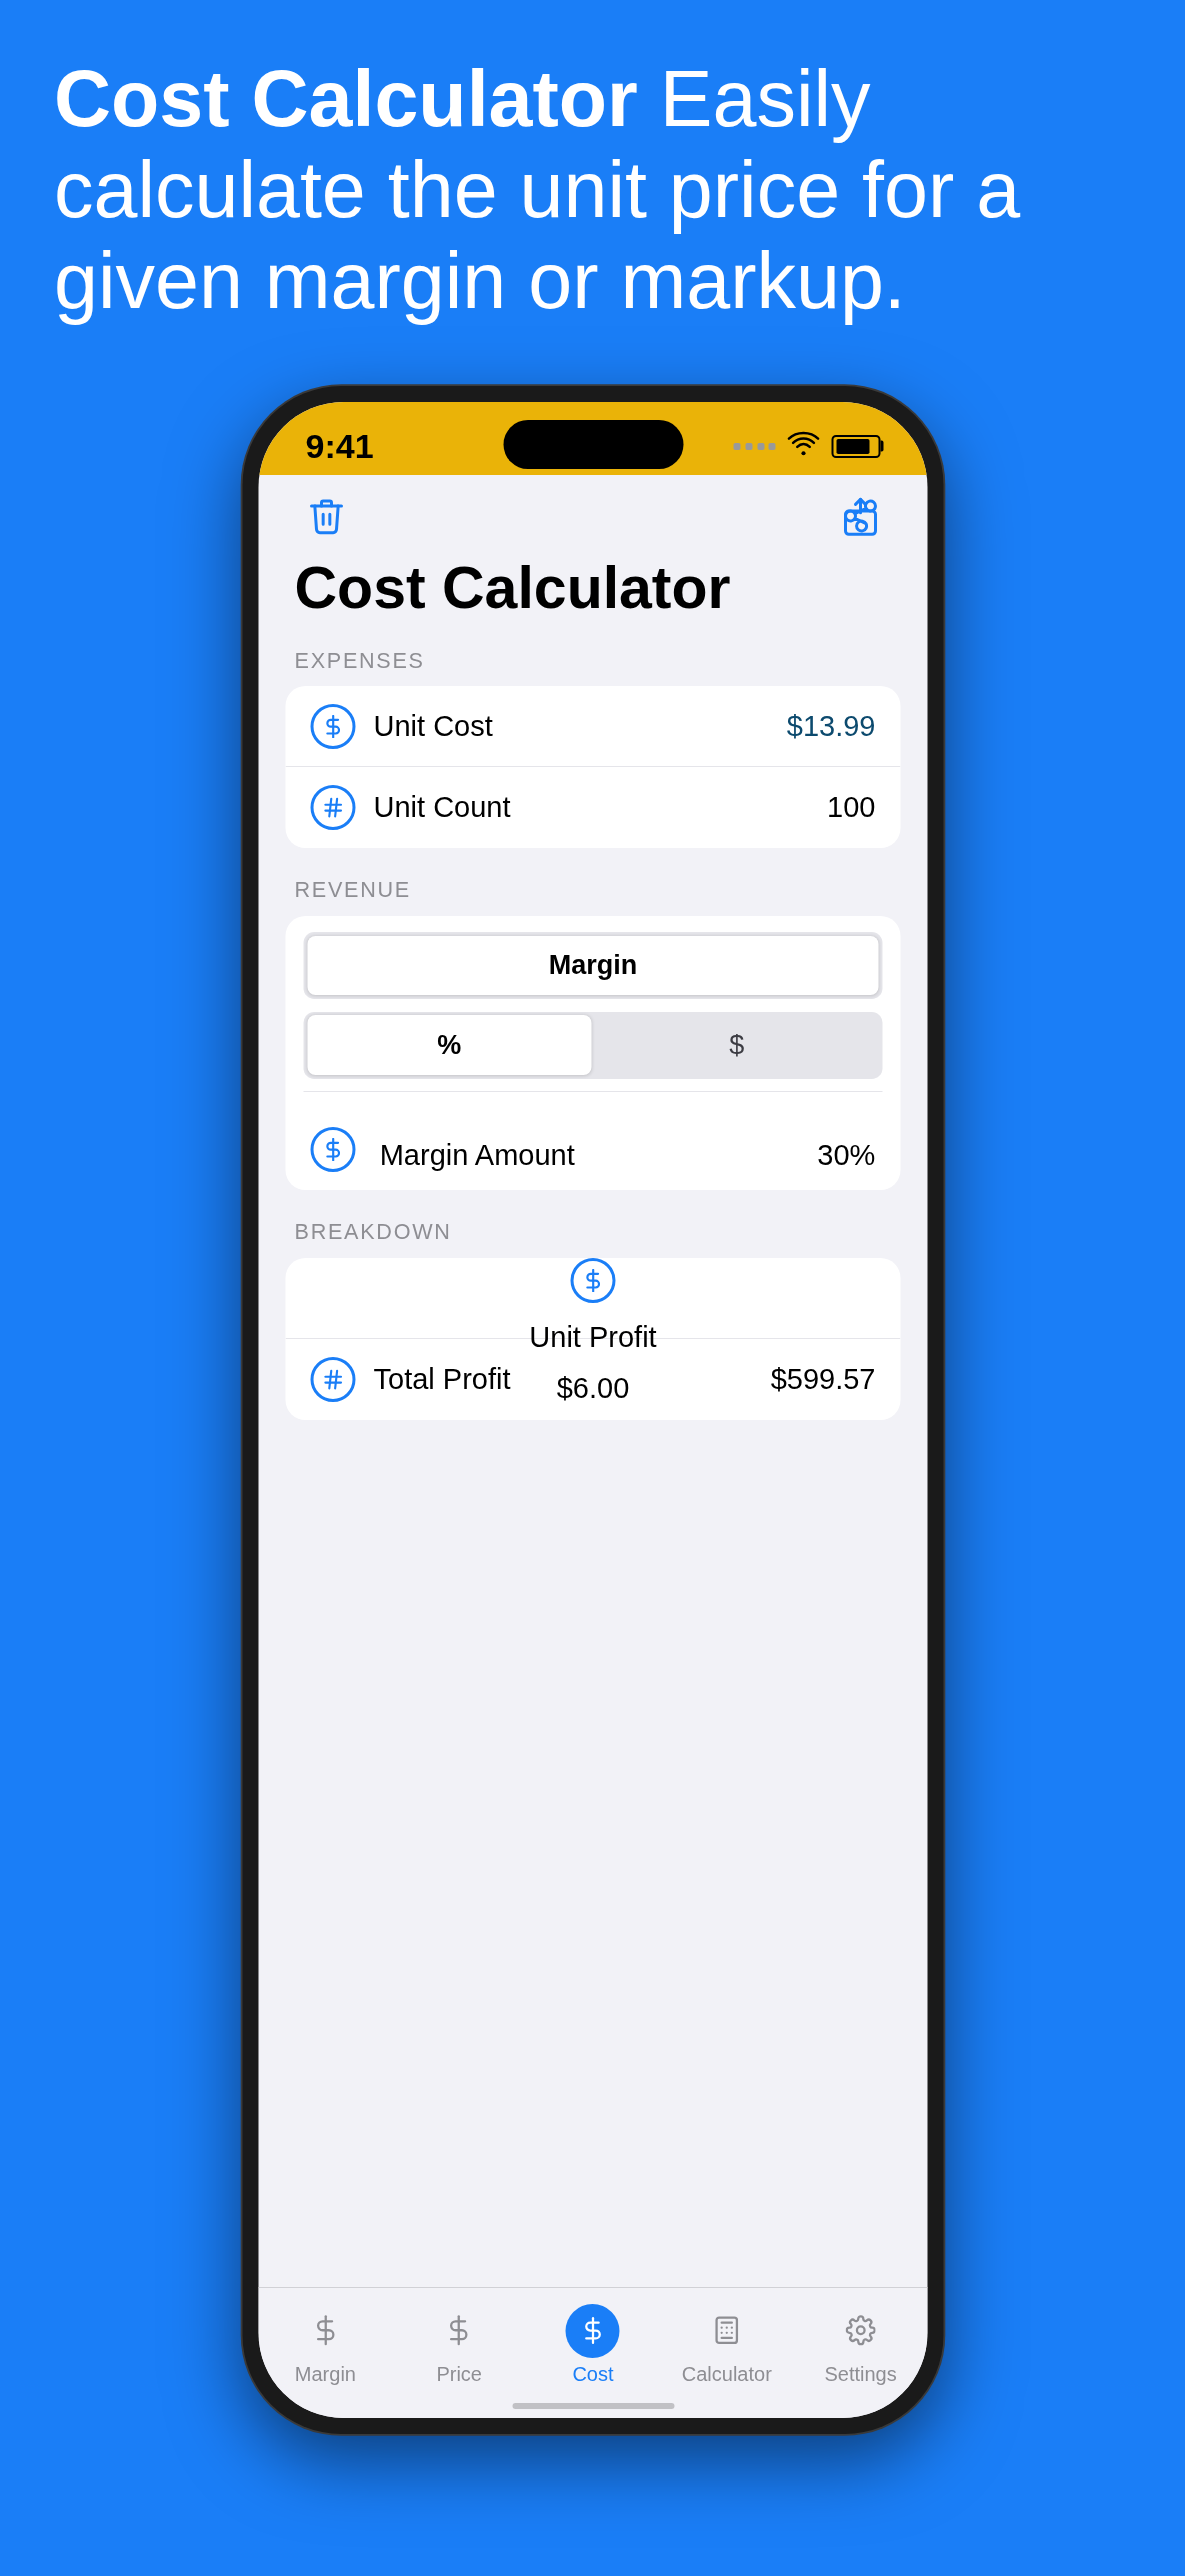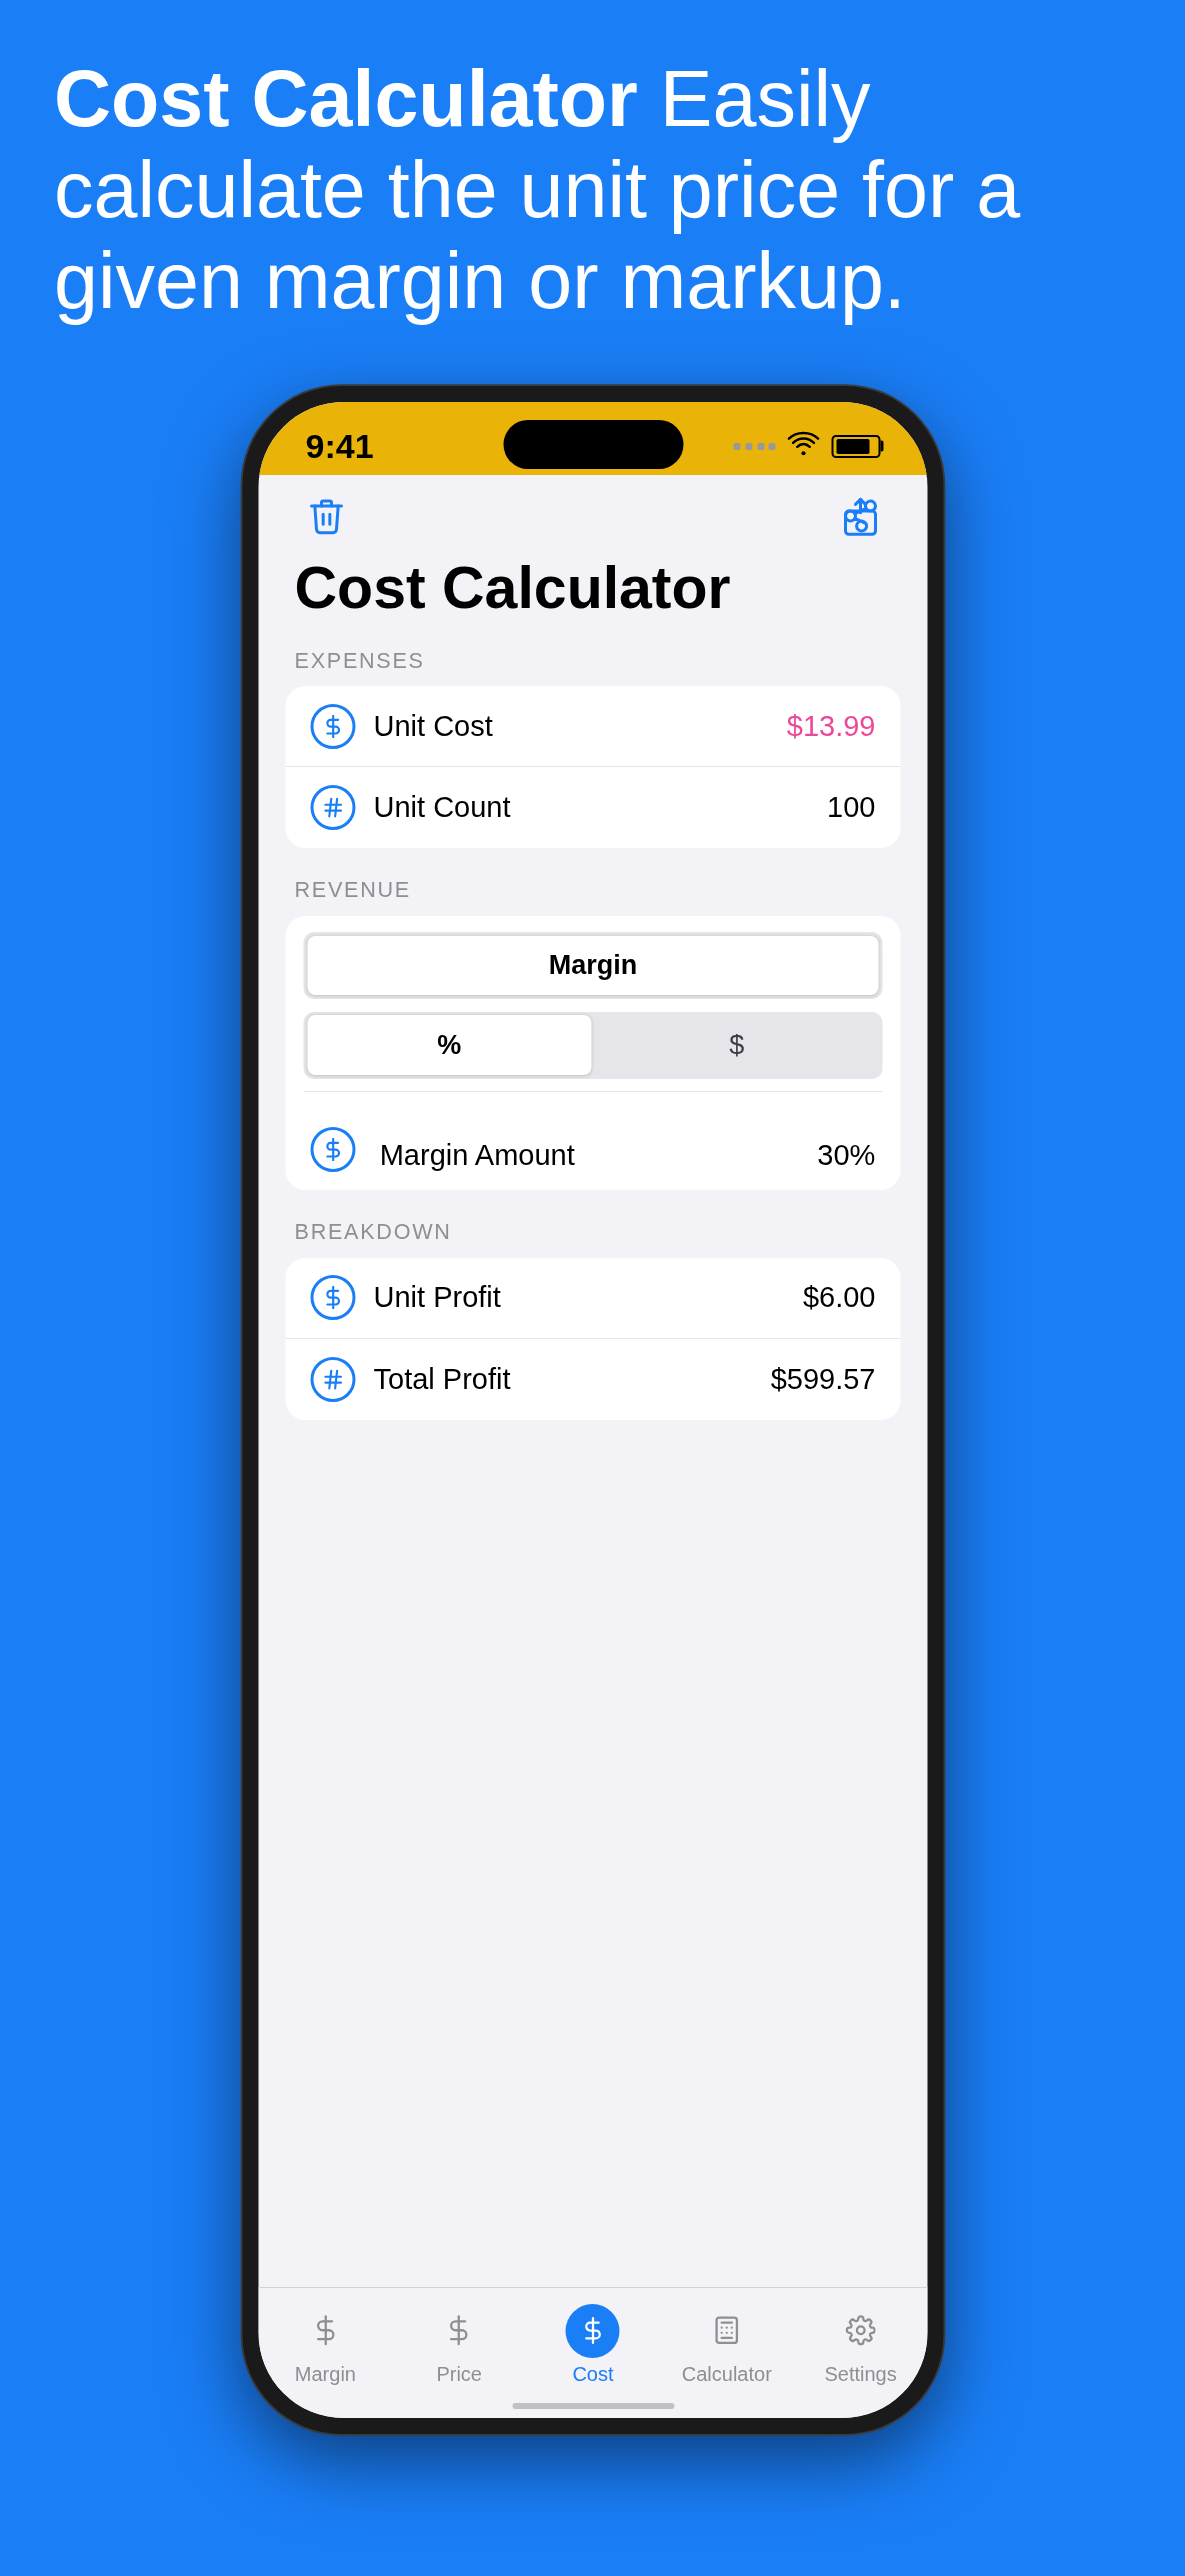--- a/index.html
+++ b/index.html
@@ -88,21 +88,21 @@
         <div style="background:#fff; border-radius:20px; overflow:hidden;">
 
           <div style="display:flex; align-items:center; padding:0 25px; height:81px; border-bottom:0.9px solid #e5e5ea; gap:18px; cursor:pointer;">
             <div style="width:45px; height:45px; border-radius:50%; border:3.1px solid #1a7ef7; display:flex; align-items:center; justify-content:center; flex-shrink:0;">
               <svg width="23.4" height="23.4" viewBox="0 0 24 24" fill="none" stroke="#1a7ef7" stroke-width="2.2" stroke-linecap="round" stroke-linejoin="round">
                 <line x1="12" y1="1" x2="12" y2="23"></line>
                 <path d="M17 5H9.5a3.5 3.5 0 0 0 0 7h5a3.5 3.5 0 0 1 0 7H6"></path>
               </svg>
             </div>
             <span style="flex:1; font-size:29px; color:#000;">Unit Cost</span>
-            <span style="font-size:29px; color:#ec4899;">$13.99</span>
+            <span style="font-size:29px; color:#0c4a6e;">$13.99</span>
           </div>
 
           <div style="display:flex; align-items:center; padding:0 25px; height:81px; gap:18px; cursor:pointer;">
             <div style="width:45px; height:45px; border-radius:50%; border:3.1px solid #1a7ef7; display:flex; align-items:center; justify-content:center; flex-shrink:0;">
               <svg width="23.4" height="23.4" viewBox="0 0 24 24" fill="none" stroke="#1a7ef7" stroke-width="2.2" stroke-linecap="round" stroke-linejoin="round">
                 <line x1="4" y1="9" x2="20" y2="9"></line>
                 <line x1="4" y1="15" x2="20" y2="15"></line>
                 <line x1="10" y1="3" x2="8" y2="21"></line>
                 <line x1="16" y1="3" x2="14" y2="21"></line>
               </svg>
@@ -137,21 +137,21 @@
             <span style="font-size:29px; color:#000;">30%</span>
           </div>
         </div>
       </div>
 
       <div style="margin-bottom:29px;">
         <div style="font-size:21.6px; font-weight:500; color:#8e8e93; letter-spacing:0.08em; text-transform:uppercase; margin-bottom:12.6px; padding-left:9px;">BREAKDOWN</div>
         <div style="background:#fff; border-radius:20px; overflow:hidden;">
 
 
-          <div style="display:flex; align-items:center; padding:0 25px; height:81px; border-bottom:0.9px solid #e5e5ea; gap:18px; cursor:pointer;">
+          <div style="display:flex; align-items:center; padding:0 25px; height:81px; border-bottom:0.9px solid #e5e5ea; gap:18px; cursor:pointer;flex-direction:column;">
             <div style="width:45px; height:45px; border-radius:50%; border:3.1px solid #1a7ef7; display:flex; align-items:center; justify-content:center; flex-shrink:0;">
               <svg width="23.4" height="23.4" viewBox="0 0 24 24" fill="none" stroke="#1a7ef7" stroke-width="2.2" stroke-linecap="round" stroke-linejoin="round">
                 <line x1="12" y1="1" x2="12" y2="23"></line>
                 <path d="M17 5H9.5a3.5 3.5 0 0 0 0 7h5a3.5 3.5 0 0 1 0 7H6"></path>
               </svg>
             </div>
             <span style="flex:1; font-size:29px; color:#000;">Unit Profit</span>
             <span style="font-size:29px; color:#000;">$6.00</span>
           </div>
 

